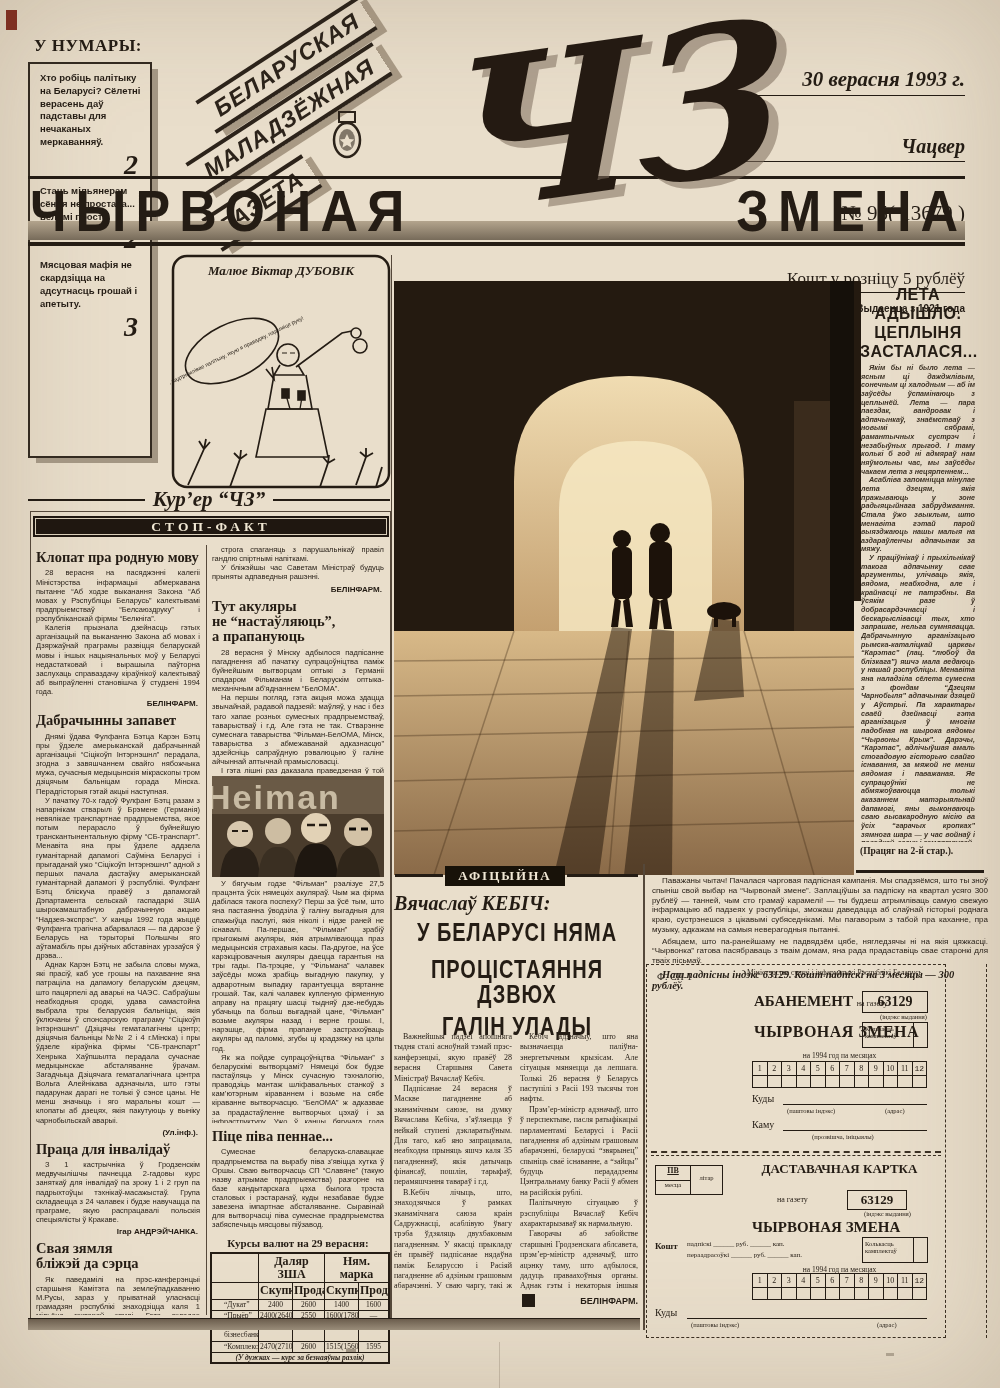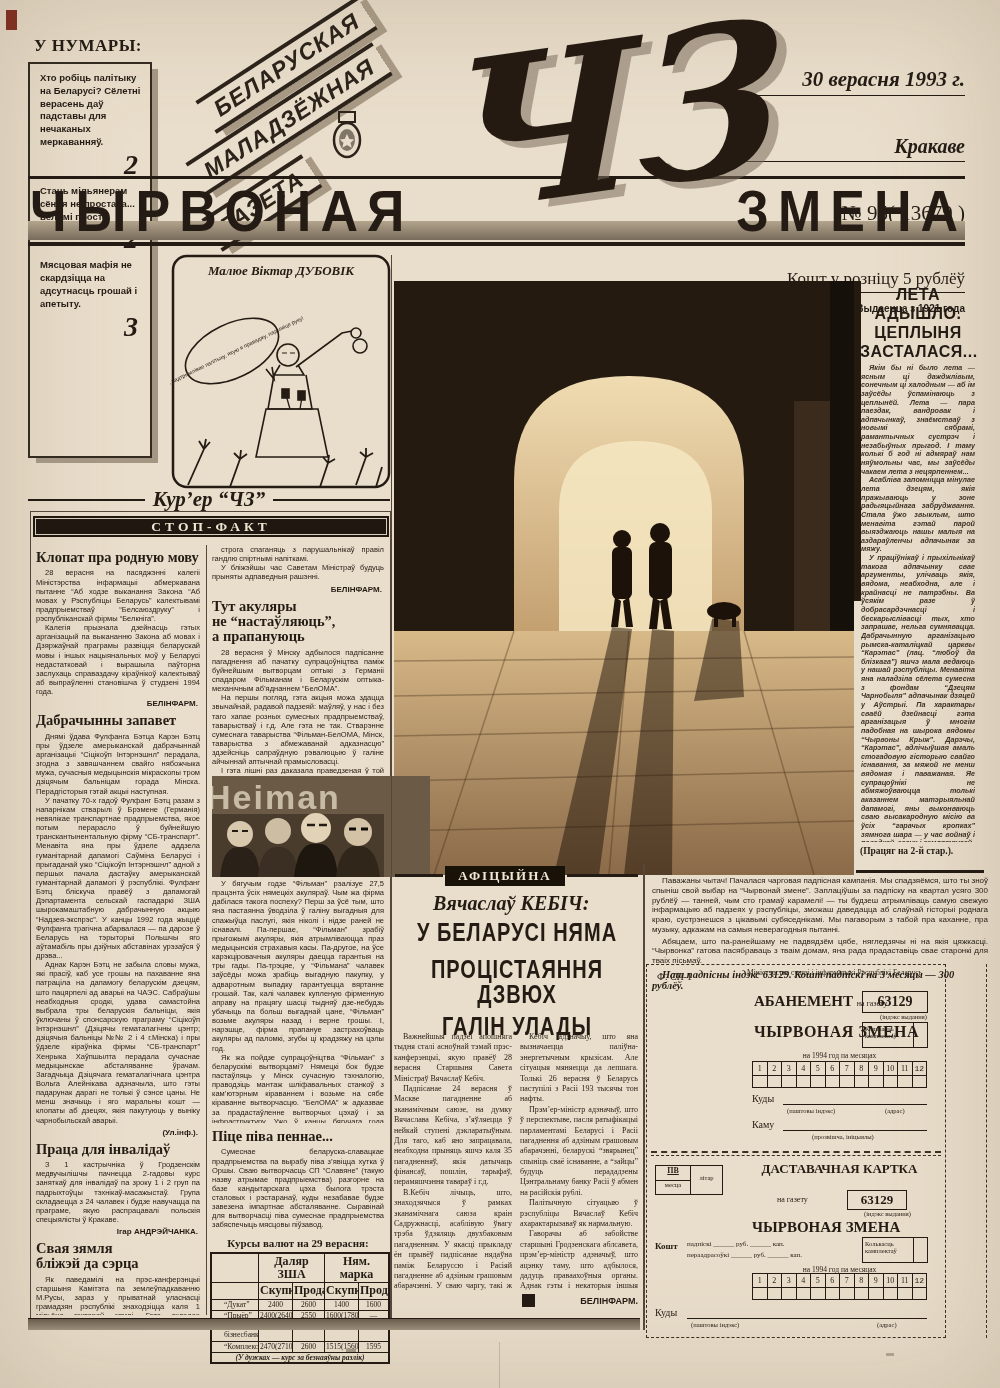--- a/index.html
+++ b/index.html
@@ -62,21 +62,21 @@
   .sf-mid-rule{left:206px;top:545px;width:1px;height:770px;background:#55483a;}
   .colflow{overflow:hidden;}
   .col1{left:36px;top:545px;width:164px;height:770px;}
   .col2a{left:212px;top:545px;width:172px;height:229px;}
   .col2b{left:212px;top:879px;width:172px;height:244px;}
   .col2c{left:212px;top:1124px;width:172px;height:106px;}
   .art-head{font:700 14.5px/1.06 "Liberation Serif",serif;margin:5px 0 3px;white-space:pre-line;}
   .art-p{font:400 7.5px/1.22 "Liberation Sans",sans-serif;text-align:justify;margin:0;text-indent:9px;}
   .art-sig{font:700 8px "Liberation Sans",sans-serif;text-align:right;margin:3px 2px 4px 0;}
   
-  .optics-photo{left:212px;top:776px;width:172px;height:101px;background:#6a5a46;overflow:hidden;padding-left:46px;}
+  .optics-photo{left:212px;top:776px;width:172px;height:101px;background:#6a5a46;overflow:hidden;}
   .optics-sign{position:absolute;left:-6px;top:2px;font:700 34px "Liberation Sans",sans-serif;color:#d9cdb4;
                letter-spacing:2px;opacity:.85;}
   
   .fx-title{left:210px;top:1237px;width:176px;text-align:center;font:700 11px "Liberation Serif",serif;}
   .fx-table{left:210px;top:1252px;width:176px;border:2px solid #241c14;background:rgba(233,222,203,.4);
             display:grid;grid-template-columns:46px 34px 32px 34px 30px;font-family:"Liberation Serif",serif;}
   .fx-cell{border-top:1px solid #241c14;border-left:1px solid #241c14;font-size:7.5px;line-height:1.1;
            padding:1px 1px;text-align:center;overflow:hidden;}
   .fx-cell.first{border-left:0;text-align:left;padding-left:12px;}
   .fx-cell.h{font-weight:700;font-size:12px;}
@@ -86,21 +86,21 @@
   .bottom-band{left:28px;top:1318px;width:612px;height:11px;
                background:linear-gradient(180deg,#6b5d4d,#9a8d7a);border-top:1.5px solid #241c14;}
   
   .vrule-a{left:391px;top:255px;width:1px;height:1063px;background:#55483a;}
   .vrule-b{left:643px;top:864px;width:1.5px;height:466px;background:#55483a;}
   .of-bar{left:445px;top:866px;width:120px;height:20px;background:#181209;color:#f0e7d4;
           display:flex;align-items:center;justify-content:center;
           font:700 13px "Liberation Serif",serif;letter-spacing:2px;}
   .of-ln1{left:395px;top:874px;width:48px;height:3px;background:#241c14;}
   .of-ln2{left:567px;top:874px;width:71px;height:3px;background:#241c14;}
-  .keb-speaker{left:394px;top:892px;width:246px;font:italic 700 20px "Liberation Serif",serif;margin-left:39px;}
+  .keb-speaker{left:394px;top:892px;width:246px;font:italic 700 20px "Liberation Serif",serif;}
   .keb-head{left:394px;top:920px;width:246px;text-align:center;}
   .keb-head div{font:700 20px/1 "Liberation Sans",sans-serif;letter-spacing:1px;margin:0 0 17px;
                 transform:scaleY(1.25);transform-origin:top;}
   .keb-col{top:1032px;width:118px;height:260px;}
   .keb-col p{font:400 8px/1.3 "Liberation Serif",serif;text-align:justify;margin:0;text-indent:9px;}
   .keb-c1{left:394px;} .keb-c2{left:520px;}
   .keb-mark{left:522px;top:1294px;width:13px;height:13px;background:#241c14;}
   .keb-sig{left:520px;top:1296px;width:118px;text-align:right;font:700 9px "Liberation Sans",sans-serif;}
   
   .sub-intro{left:652px;top:876px;width:336px;}
@@ -167,21 +167,21 @@
       <p class="inissue-item">Хто робіць палітыку на Беларусі? Сёлетні верасень даў падставы для нечаканых меркаванняў.</p>
       <div class="inissue-page">2</div>
       <p class="inissue-item">Стаць мільянерам сёння не проста, а... вельмі проста.</p>
       <div class="inissue-page">2</div>
       <p class="inissue-item">Мясцовая мафія не скардзіцца на адсутнасць грошай і апетыту.</p>
       <div class="inissue-page">3</div>
     </div>
 
   <div class="abs issue-info">
     <div class="row ii-date">30 верасня 1993 г.</div>
-    <div class="row ii-weekday">Кракаве</div>
+    <div class="row ii-weekday">Чацвер</div>
     <div class="row ii-number">№ 95( 13679 )</div>
     <div class="row ii-price">Кошт у розніцу 5 рублёў</div>
     <div class="last ii-since">Выдаецца з 1921 года</div>
   </div>
 
   <div class="abs diag" style="left:206px;top:98px;">БЕЛАРУСКАЯ</div>
   <div class="abs diag" style="left:196px;top:160px;">МАЛАДЗЁЖНАЯ</div>
   <div class="abs diag" style="left:212px;top:216px;">ГАЗЕТА</div>
 
   <svg class="abs" style="left:331px;top:110px;" width="32" height="52" viewBox="0 0 32 52">

